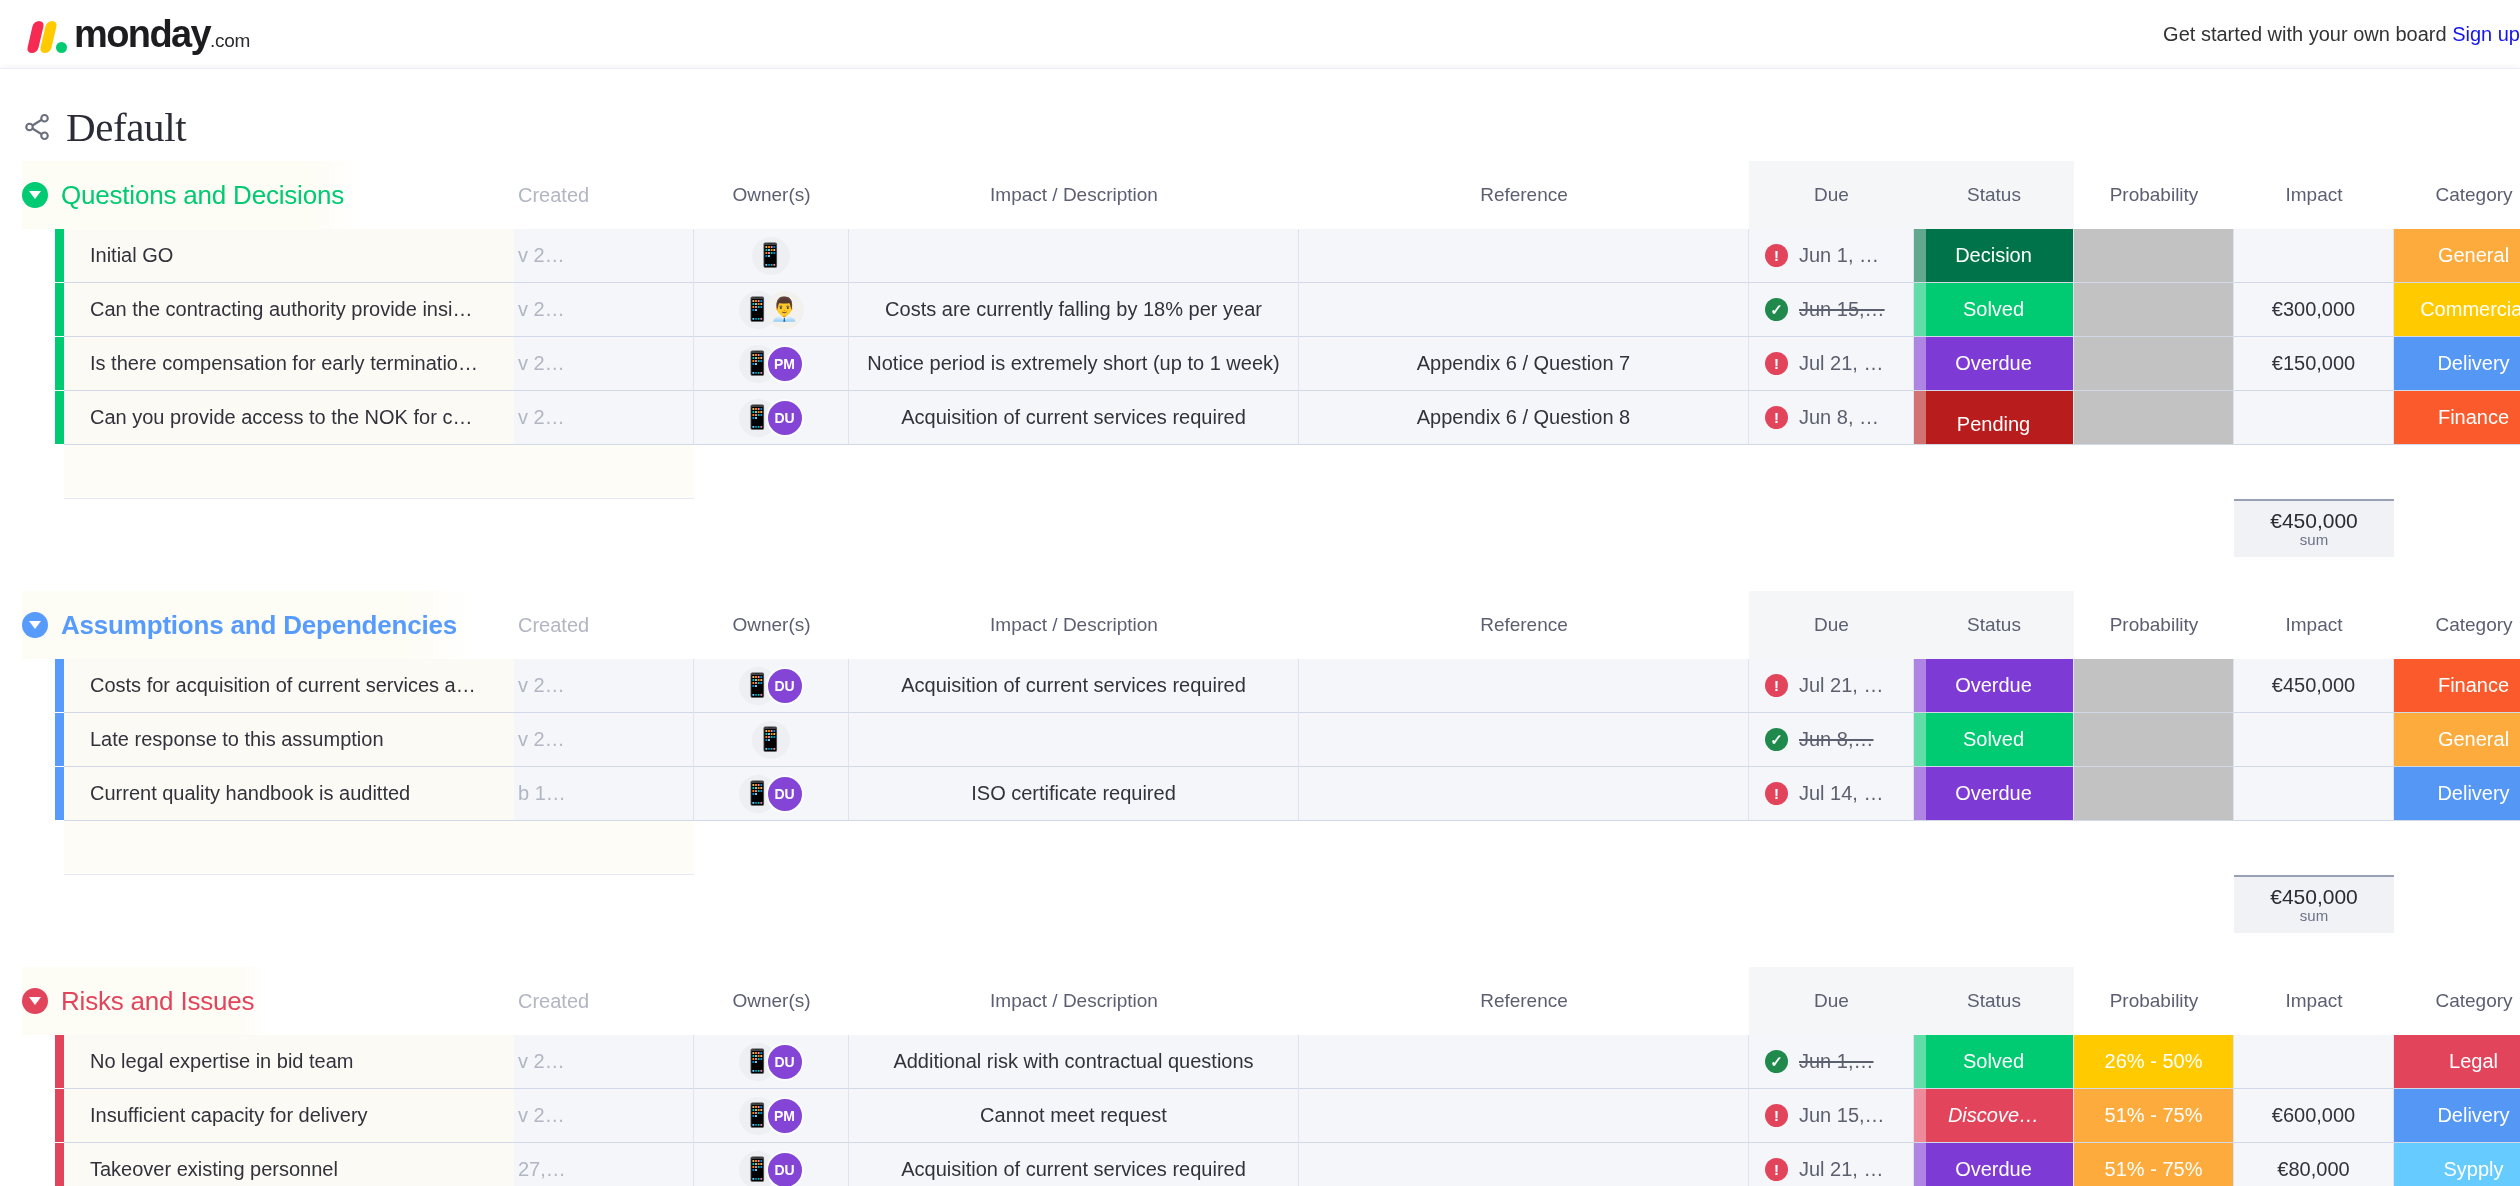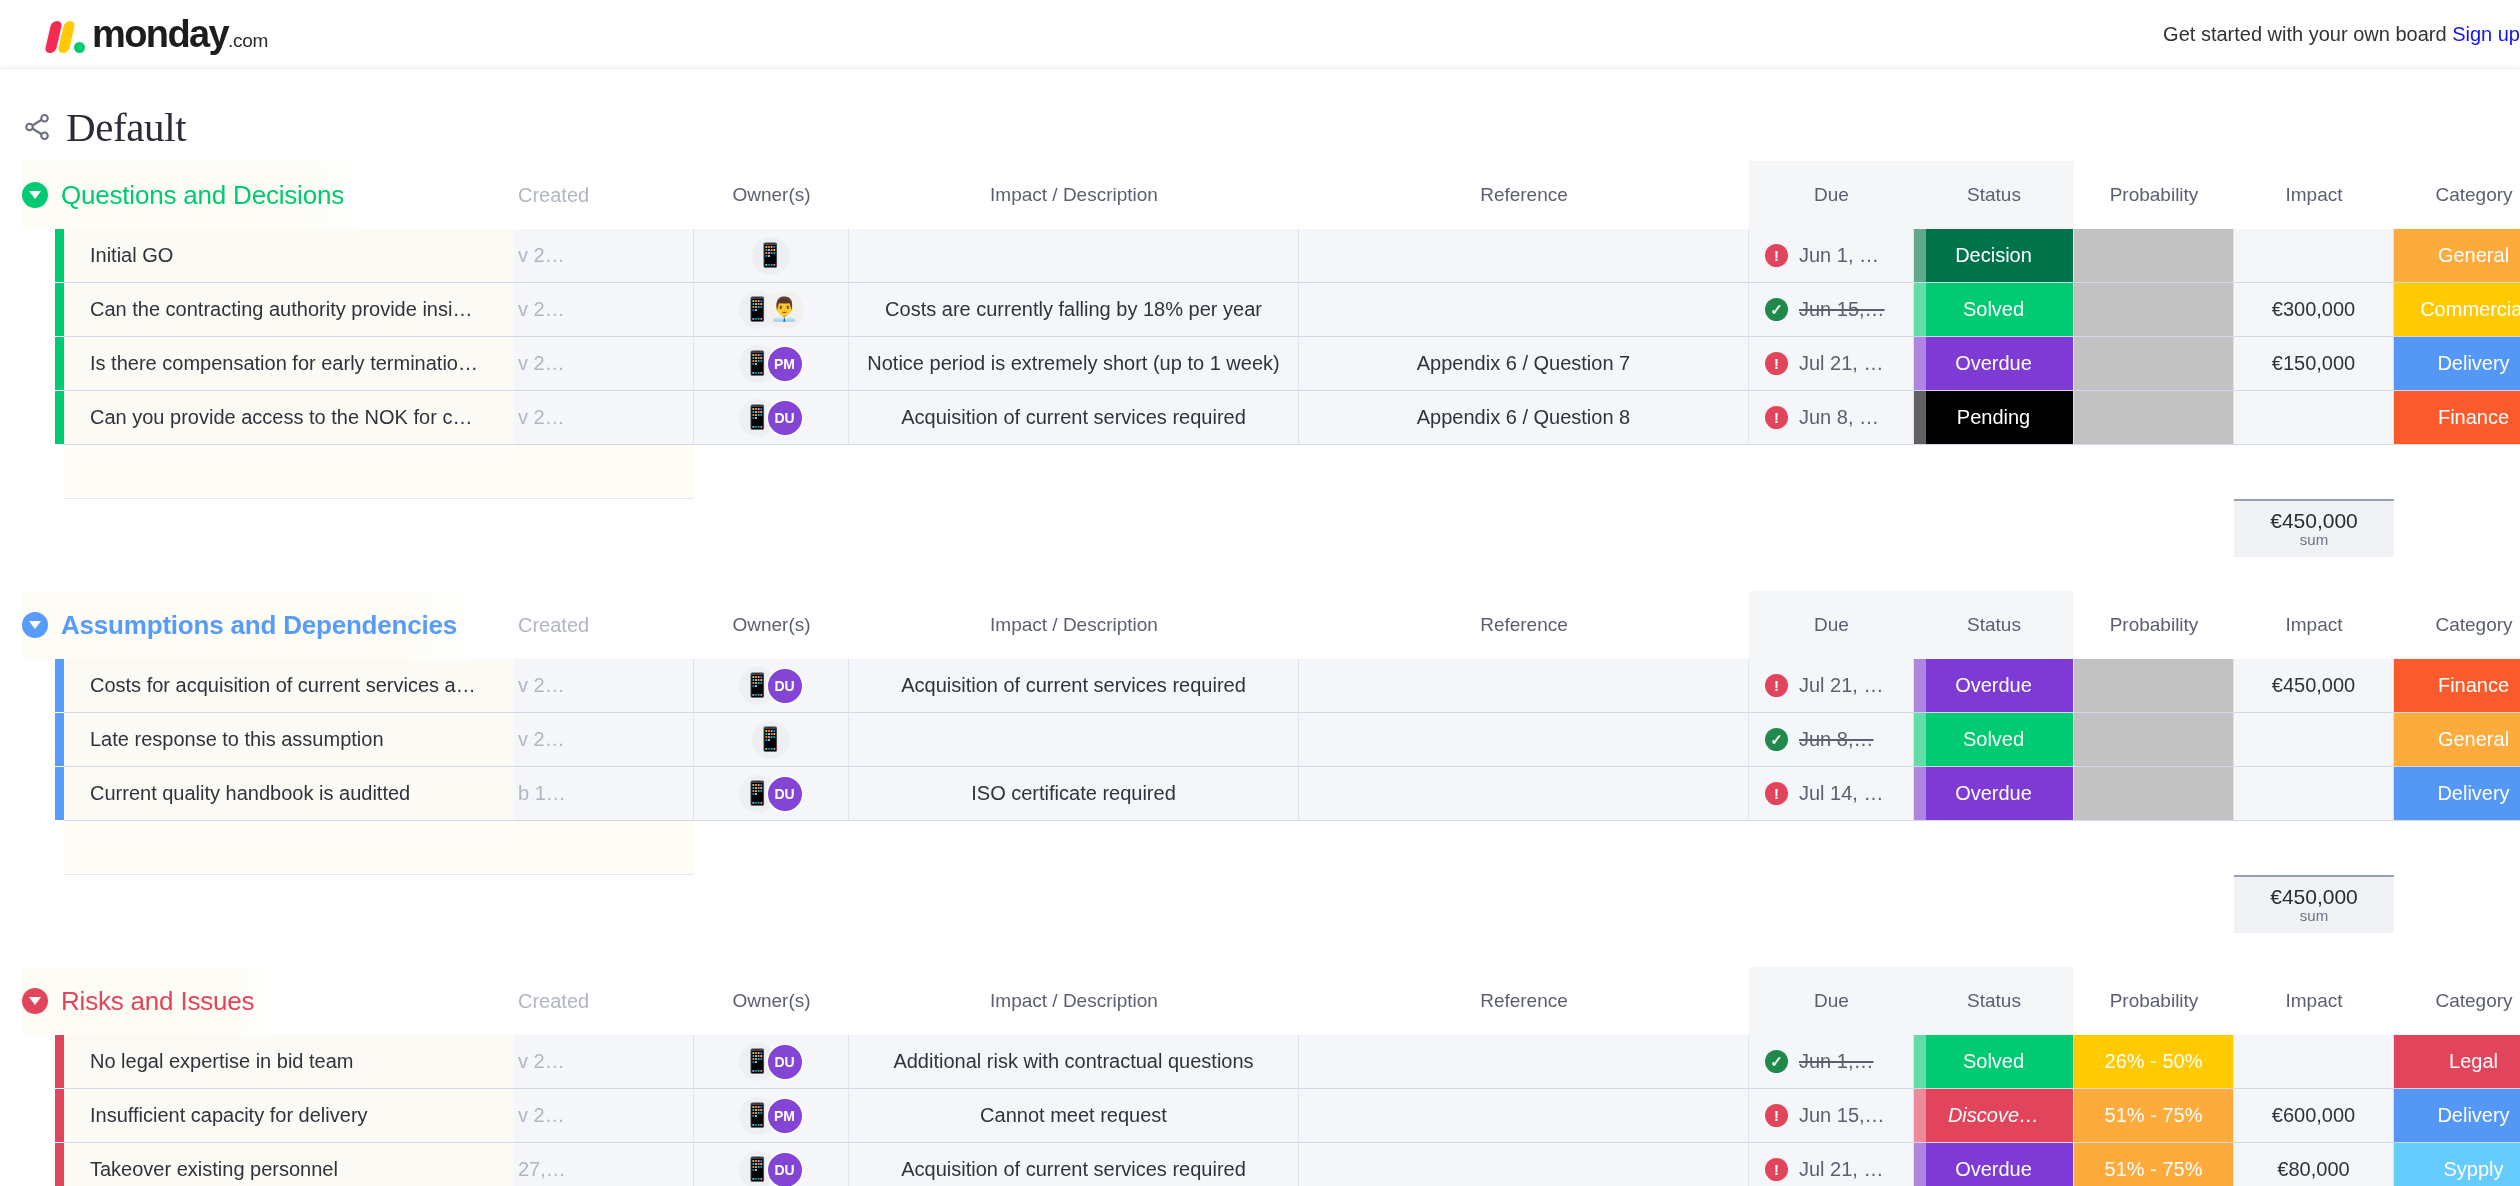--- a/index.html
+++ b/index.html
@@ -10,21 +10,20 @@
     overflow: hidden;
   }
 
   
   #topbar {
     position: relative;
     height: 68px;
     background: #ffffff;
     display: flex;
     align-items: center;
-    margin-left: 18px;
   }
   #logo-wrap {
     display: flex;
     align-items: flex-end;
     margin-left: 30px;
   }
   .logo-mark { display: flex; align-items: flex-end; height: 34px; gap: 2px; margin-right: 7px; }
   .logo-bar { width: 11px; height: 32px; border-radius: 6px; transform: skewX(-13deg); }
   .logo-dot { width: 11px; height: 11px; border-radius: 50%; align-self: flex-end; }
   #logo-text {
@@ -340,21 +339,21 @@
           </div>
           <div class="cell c-desc">Acquisition of current services required</div>
           <div class="cell c-ref">Appendix 6 / Question 8</div>
           <div class="cell c-due">
             <div class="due-wrap">
               <span class="due-ico red">!</span>
               <span class="due-txt">Jun 8, …</span>
             </div>
           </div>
           <div class="cell c-status pill-cell">
-            <div class="pill" style="background: #000000;">
+            <div class="pill" style="background: #b91c1c; align-items: flex-end;">
               <span class="lstripe"></span>
               <span>Pending</span>
             </div>
           </div>
           <div class="cell c-prob pill-cell">
             <div class="blank-gray" style="background: rgb(194, 194, 194);"></div>
           </div>
           <div class="cell c-impact">
             <span class="money"></span>
           </div>

